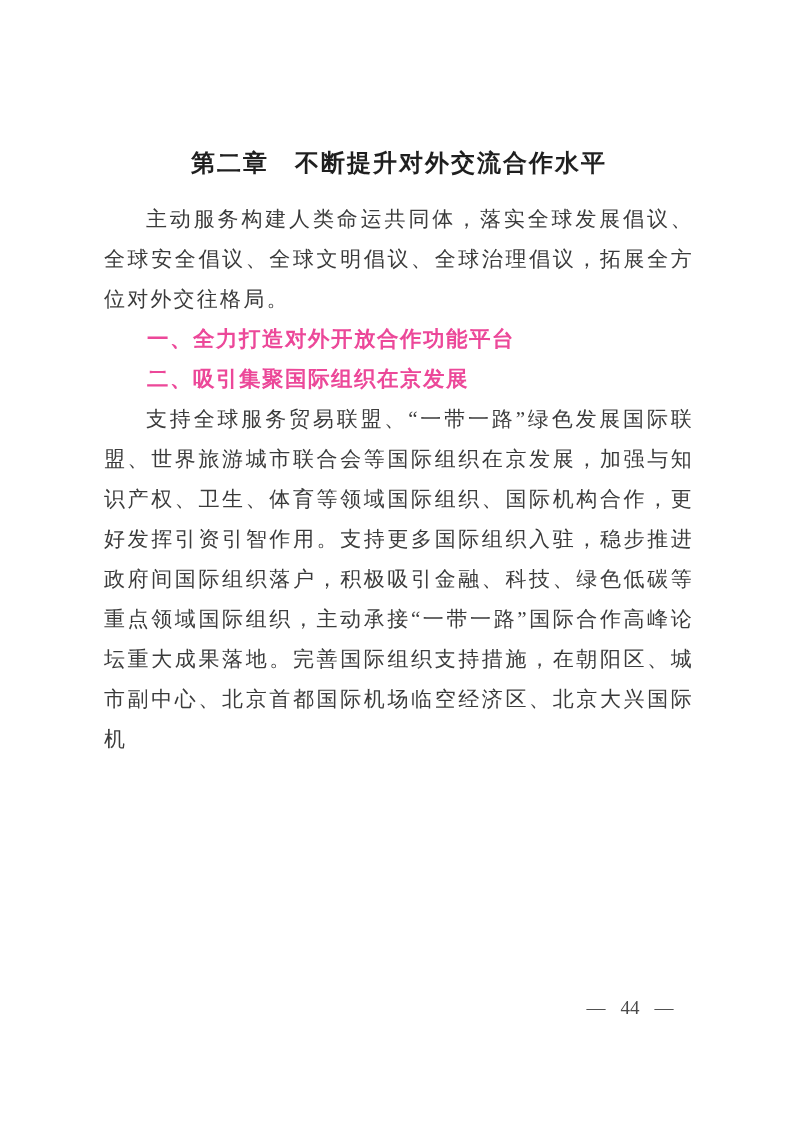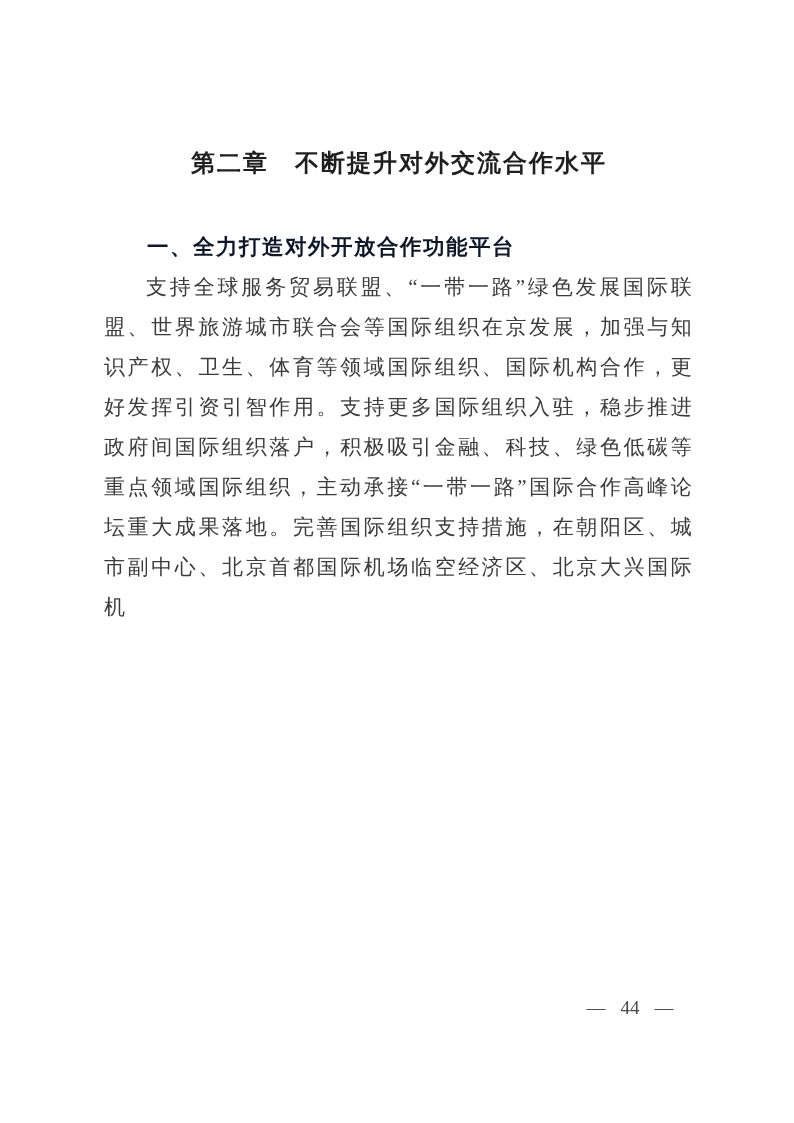--- a/index.html
+++ b/index.html
@@ -22,36 +22,36 @@
     width: 590px;
   }
   .chapter-title {
     font-family: "Liberation Sans", "DejaVu Sans", sans-serif;
     font-size: 24px;
     font-weight: bold;
     color: #1f1f1f;
     text-align: center;
     line-height: 40px;
     letter-spacing: 2px;
-    margin: 0 0 44px 0;
+    margin: 0 0 16px 0;
   }
   .para {
     font-size: 21px;
     line-height: 40px;
     letter-spacing: 2.2px;
     text-align: justify;
     text-justify: inter-character;
     text-indent: 2em;
     margin: 0;
   }
   .heading {
     font-family: "Liberation Sans", "DejaVu Sans", sans-serif;
     font-size: 21.5px;
     font-weight: bold;
-    color: #0f172a;
+    color: #ec4899;
     line-height: 40px;
     letter-spacing: 1.5px;
     text-indent: 2em;
     margin: 0;
   }
   .footer {
     position: absolute;
     top: 995px;
     left: 558px;
     width: 144px;
@@ -65,24 +65,26 @@
   }
   .footer .dash { letter-spacing: 0; }
 </style>
 </head>
 <body>
 
 <div class="page">
   <div class="content">
     <h1 class="chapter-title">第二章　不断提升对外交流合作水平</h1>
 
+    <p class="para">主动服务构建人类命运共同体，落实全球发展倡议、全球安全倡议、全球文明倡议、全球治理倡议，拓展全方位对外交往格局。</p>
 
     <p class="heading">一、全力打造对外开放合作功能平台</p>
 
 
+    <p class="heading">二、吸引集聚国际组织在京发展</p>
 
     <p class="para">支持全球服务贸易联盟、“一带一路”绿色发展国际联盟、世界旅游城市联合会等国际组织在京发展，加强与知识产权、卫生、体育等领域国际组织、国际机构合作，更好发挥引资引智作用。支持更多国际组织入驻，稳步推进政府间国际组织落户，积极吸引金融、科技、绿色低碳等重点领域国际组织，主动承接“一带一路”国际合作高峰论坛重大成果落地。完善国际组织支持措施，在朝阳区、城市副中心、北京首都国际机场临空经济区、北京大兴国际机</p>
   </div>
 
   <div class="footer">
     <span class="dash">—</span>
     <span>44</span>
     <span class="dash">—</span>
   </div>
 </div>

